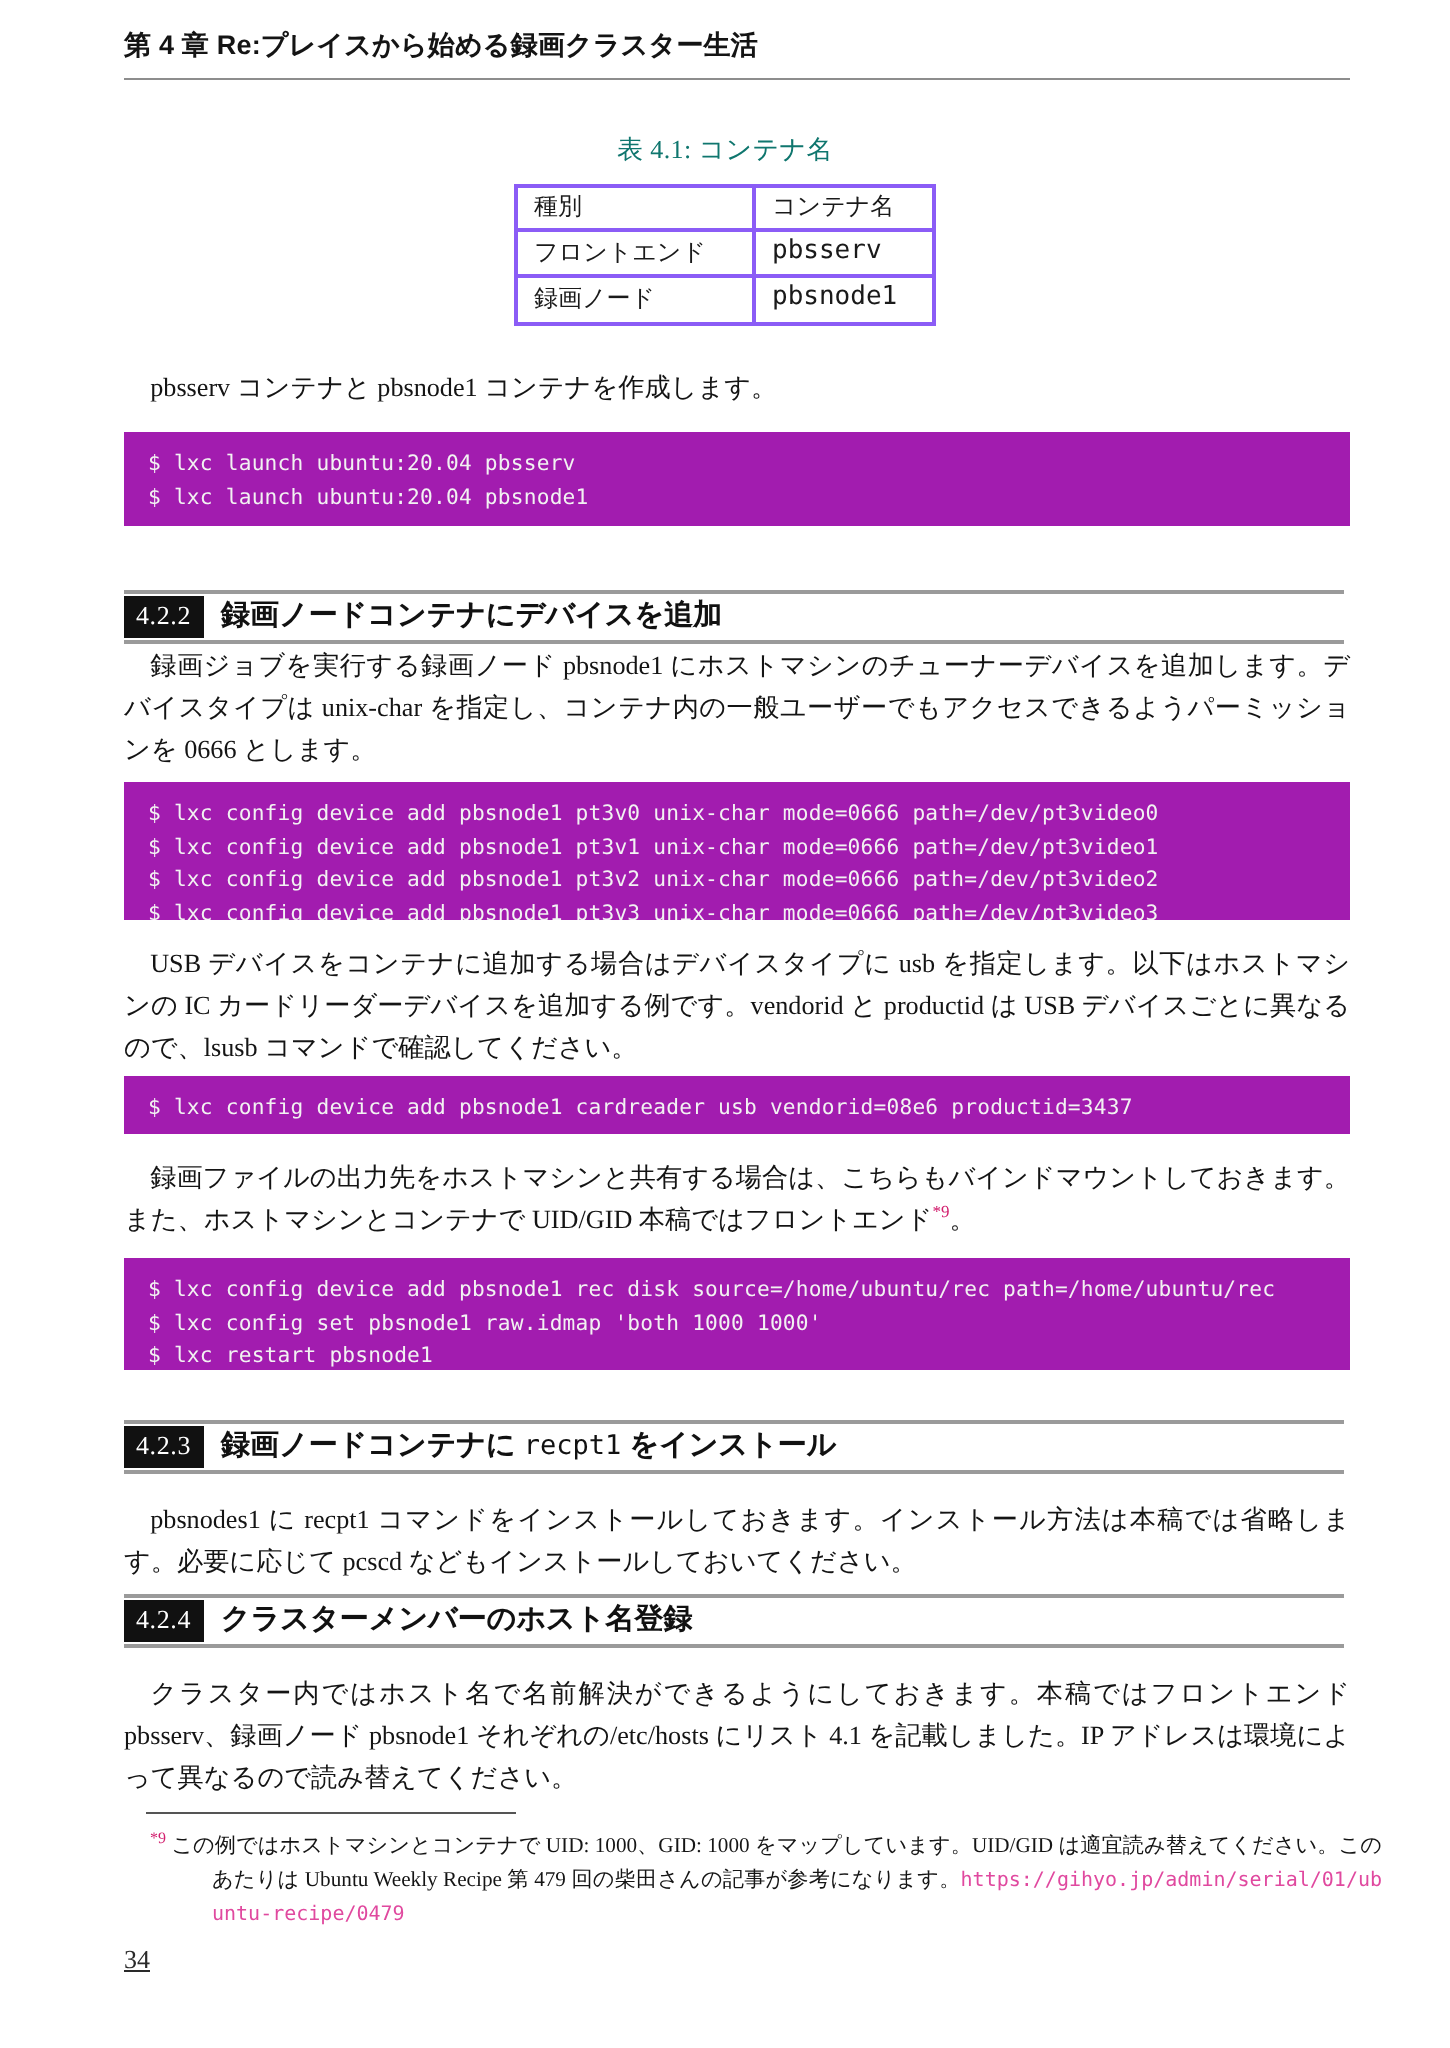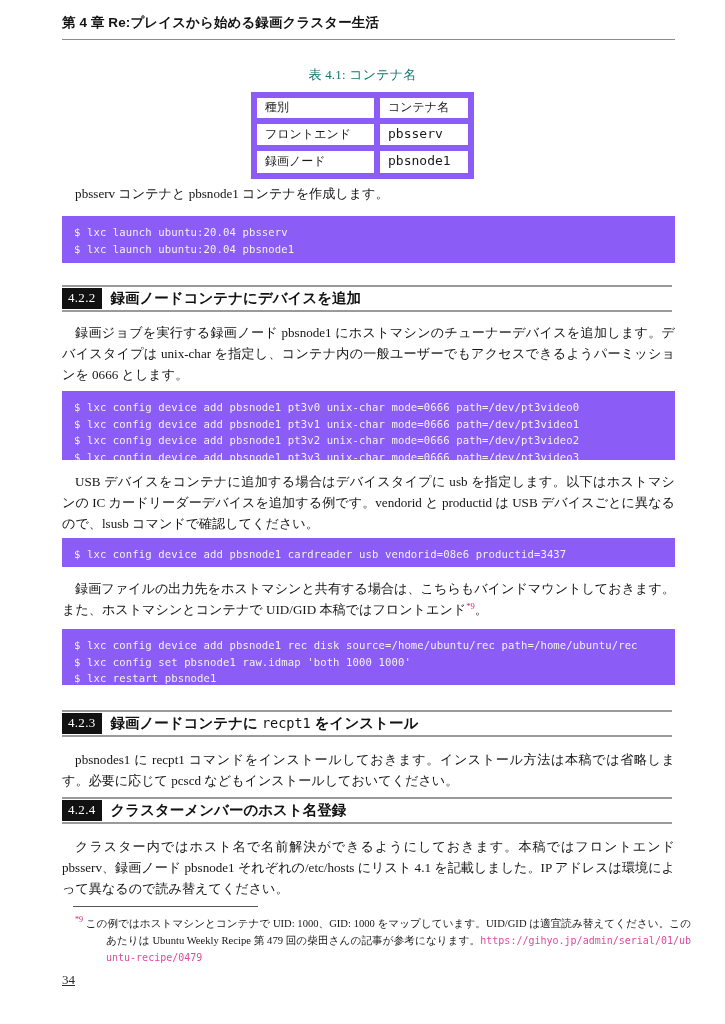--- a/index.html
+++ b/index.html
@@ -60,21 +60,21 @@
     margin-bottom: 8px;
     letter-spacing: 0.2px;
   }
   table.container-table {
     border-collapse: collapse;
     margin: 0 auto;
     font-size: 12px;
     line-height: 1.1;
   }
   table.container-table td {
-    border: 6px solid #8b5cf6;
+    border: 2px solid #8b5cf6;
     padding: 3px 8px 4px 8px;
     text-align: left;
     white-space: nowrap;
   }
   table.container-table td.col-kind {
     width: 101px;
   }
   table.container-table td.col-name {
     width: 72px;
   }
@@ -100,21 +100,21 @@
     font-size: 8.5px;
     vertical-align: super;
     line-height: 0;
   }
 
   
   .code-block {
     position: absolute;
     left: 62px;
     width: 613px;
-    background: #8b5cf6;
+    background: #a21caf;
     color: #f2f2f2;
     font-family: "DejaVu Sans Mono", "Liberation Mono", monospace;
     font-size: 10.6px;
     line-height: 1.58;
     padding: 8px 0 9px 12px;
     box-sizing: border-box;
     white-space: pre;
     overflow: hidden;
     letter-spacing: 0.1px;
   }
@@ -236,21 +236,21 @@
     </table>
   </div>
 
   <div class="para" style="top:183px;">
     <span class="indent">pbsserv コンテナと pbsnode1 コンテナを作成します。</span>
   </div>
 
   <div class="code-block" style="top:216px; height:47px;">$ lxc launch ubuntu:20.04 pbsserv
 $ lxc launch ubuntu:20.04 pbsnode1</div>
 
-  <div class="section-heading" style="top:285px;">
+  <div class="section-heading" style="top:295px;">
     <div class="rule-top"></div>
     <div class="head-row">
       <span class="sec-num">4.2.2</span>
       <span class="sec-title">録画ノードコンテナにデバイスを追加</span>
     </div>
     <div class="rule-bottom"></div>
   </div>
 
   <div class="para" style="top:322px;">
     <span class="indent">録画ジョブを実行する録画ノード pbsnode1 にホストマシンのチューナーデバイスを追加します。デバイスタイプは unix-char を指定し、コンテナ内の一般ユーザーでもアクセスできるようパーミッションを 0666 とします。</span>

